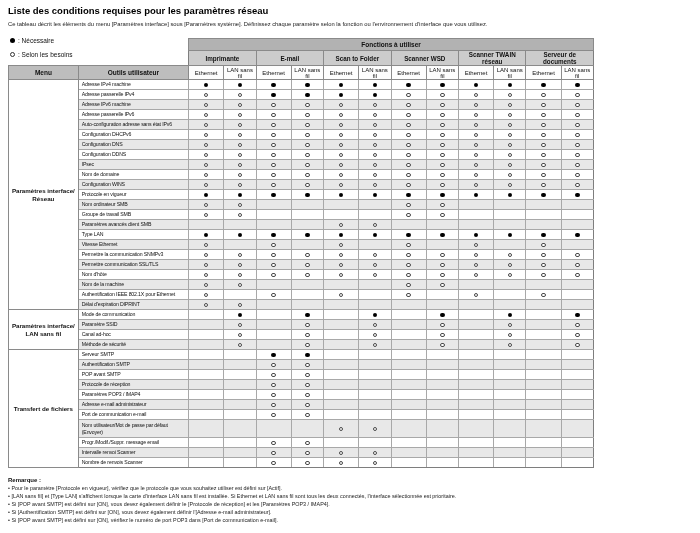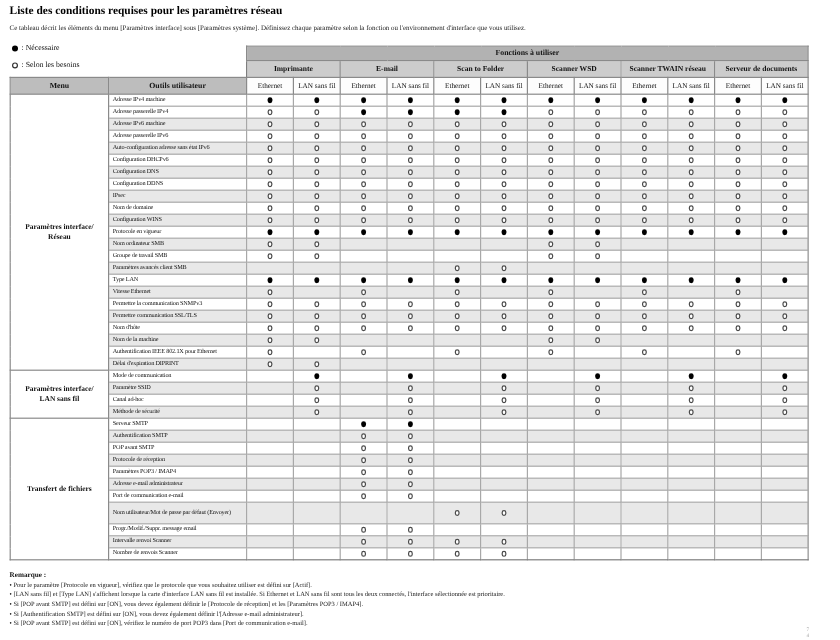--- a/index.html
+++ b/index.html
@@ -1,19 +1,19 @@
 <!DOCTYPE html>
 <html><head>
 <meta charset="utf-8">
 <style>
   * { margin:0; padding:0; box-sizing:border-box; }
   html,body { background:#fff; }
   .page {
-    position:relative; width:674px; height:533px; background:#ffffff;
-    font-family:Liberation Serif, serif; color:#111;
+    position:relative; width:594px; height:533px; background:#ffffff;
+    font-family:Liberation Sans, sans-serif; color:#111;
     overflow:hidden;
   }
   .title { position:absolute; left:8px; top:5px; font-size:9.5px; font-weight:bold; color:#000; }
   .subtitle { position:absolute; left:8px; top:21px; font-size:5.8px; color:#222; }
 
   .legend { position:absolute; left:10px; top:33px; font-size:6.5px; }
   .legend-line { height:14px; display:flex; align-items:center; }
   .dot-f { display:inline-block; width:5px; height:5px; border-radius:50%; background:#000; margin-right:3px; }
   .dot-o { display:inline-block; width:5px; height:5px; border-radius:50%; border:1px solid #333; background:#fff; margin-right:3px; }
 

